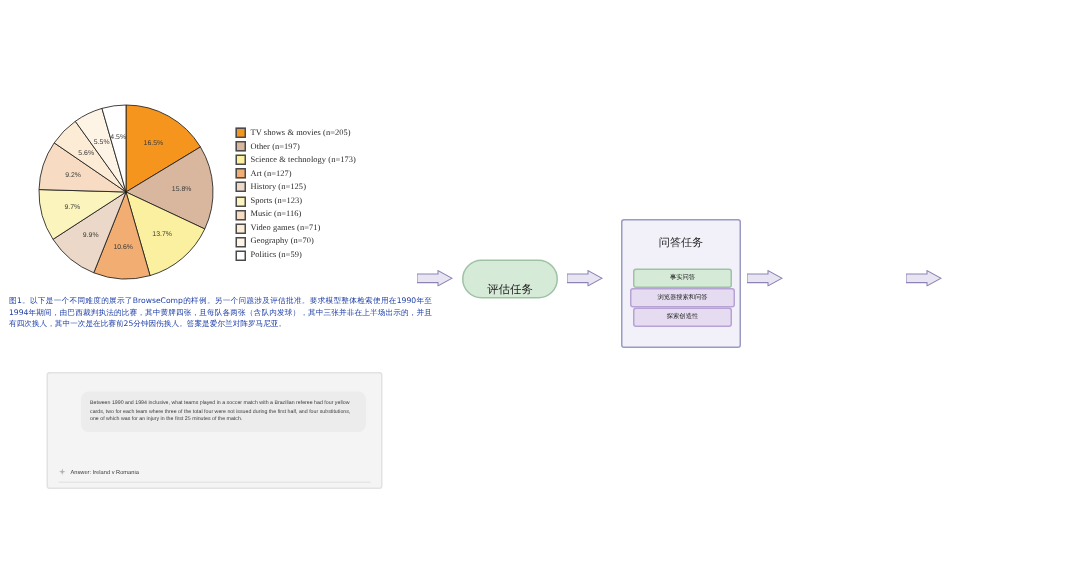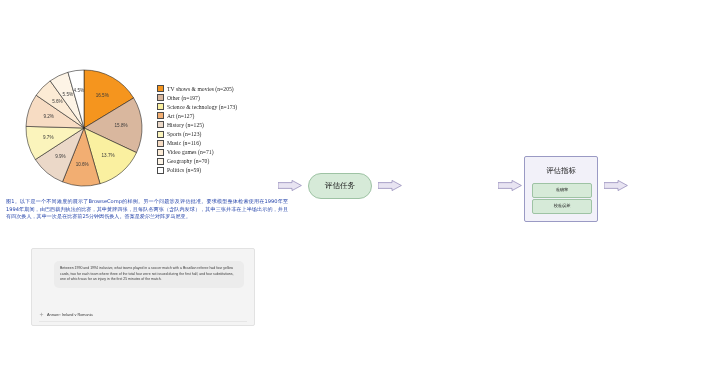--- a/index.html
+++ b/index.html
@@ -40,21 +40,21 @@
   #doc-q{font-size:3.5px;line-height:5.6px;color:#3c3c3c;
          font-family:"Liberation Sans",sans-serif;}
   #doc-answer-row{position:absolute;left:7px;top:63px;display:flex;align-items:center;gap:3px;}
   .doc-ico{width:5px;height:5px;opacity:.55;}
   #doc-answer{font-size:3.8px;color:#3a3a3a;font-family:"Liberation Sans",sans-serif;}
   #doc-rule{position:absolute;left:7px;bottom:3px;width:208px;height:0.6px;background:#e6e6e6;}
 
   
   #flow{position:absolute;left:276px;top:140px;width:450px;height:100px;}
 
-  .node-pill{position:absolute;display:flex;align-items:center;justify-content:center;
+  .node-pill{position:absolute;display:flex;align-items:flex-end;justify-content:center;
              border-radius:22px;font-size:7.6px;color:#1d1d1d;
              font-family:"DejaVu Sans",sans-serif;}
   #node-eval-task{left:32px;top:33px;width:62px;height:24px;
                   background:#d6ead8;border:0.8px solid #9ec3a4;}
   #node-ai-score{left:373px;top:33px;width:68px;height:24px;
                  background:#e6dcf2;border:0.8px solid #b7a2d4;}
 
   .group-box{position:absolute;background:#f2f1f9;border:0.9px solid #9a9ac4;border-radius:2px;}
   #box-qa{left:138px;top:6px;width:78px;height:84px;}
   #box-metric{left:248px;top:16px;width:72px;height:64px;}
@@ -184,29 +184,30 @@
     </svg>
 
     <div class="node-pill" id="node-eval-task">
       <span>评估任务</span>
     </div>
 
     <svg class="arrow" id="arrow-1" viewBox="0 0 24 11">
       <path d="M0 2.6 H14 V0.4 L23.4 5.5 L14 10.6 V8.4 H0 Z" fill="#e8e4f2" stroke="#8d83b5" stroke-width="0.7"></path>
     </svg>
 
+    <div class="group-box" id="box-qa">
+      <div class="group-title" id="title-qa">问答任务</div>
+      <div class="sub-item sub-green" id="qa-i0">事实问答</div>
+      <div class="sub-item sub-purple" id="qa-i1">浏览器搜索和问答</div>
+      <div class="sub-item sub-purple" id="qa-i2">探索创造性</div>
+    </div>
 
     <svg class="arrow" id="arrow-2" viewBox="0 0 24 11">
       <path d="M0 2.6 H14 V0.4 L23.4 5.5 L14 10.6 V8.4 H0 Z" fill="#e8e4f2" stroke="#8d83b5" stroke-width="0.7"></path>
     </svg>
 
-    <div class="group-box" id="box-metric">
-      <div class="group-title" id="title-metric">评估指标</div>
-      <div class="sub-item sub-green" id="m-i0">准确率</div>
-      <div class="sub-item sub-green" id="m-i1">校准误差</div>
-    </div>
 
     <svg class="arrow" id="arrow-3" viewBox="0 0 24 11">
       <path d="M0 2.6 H14 V0.4 L23.4 5.5 L14 10.6 V8.4 H0 Z" fill="#e8e4f2" stroke="#8d83b5" stroke-width="0.7"></path>
     </svg>
 
   </div>
 </div>
 
 </body></html>

